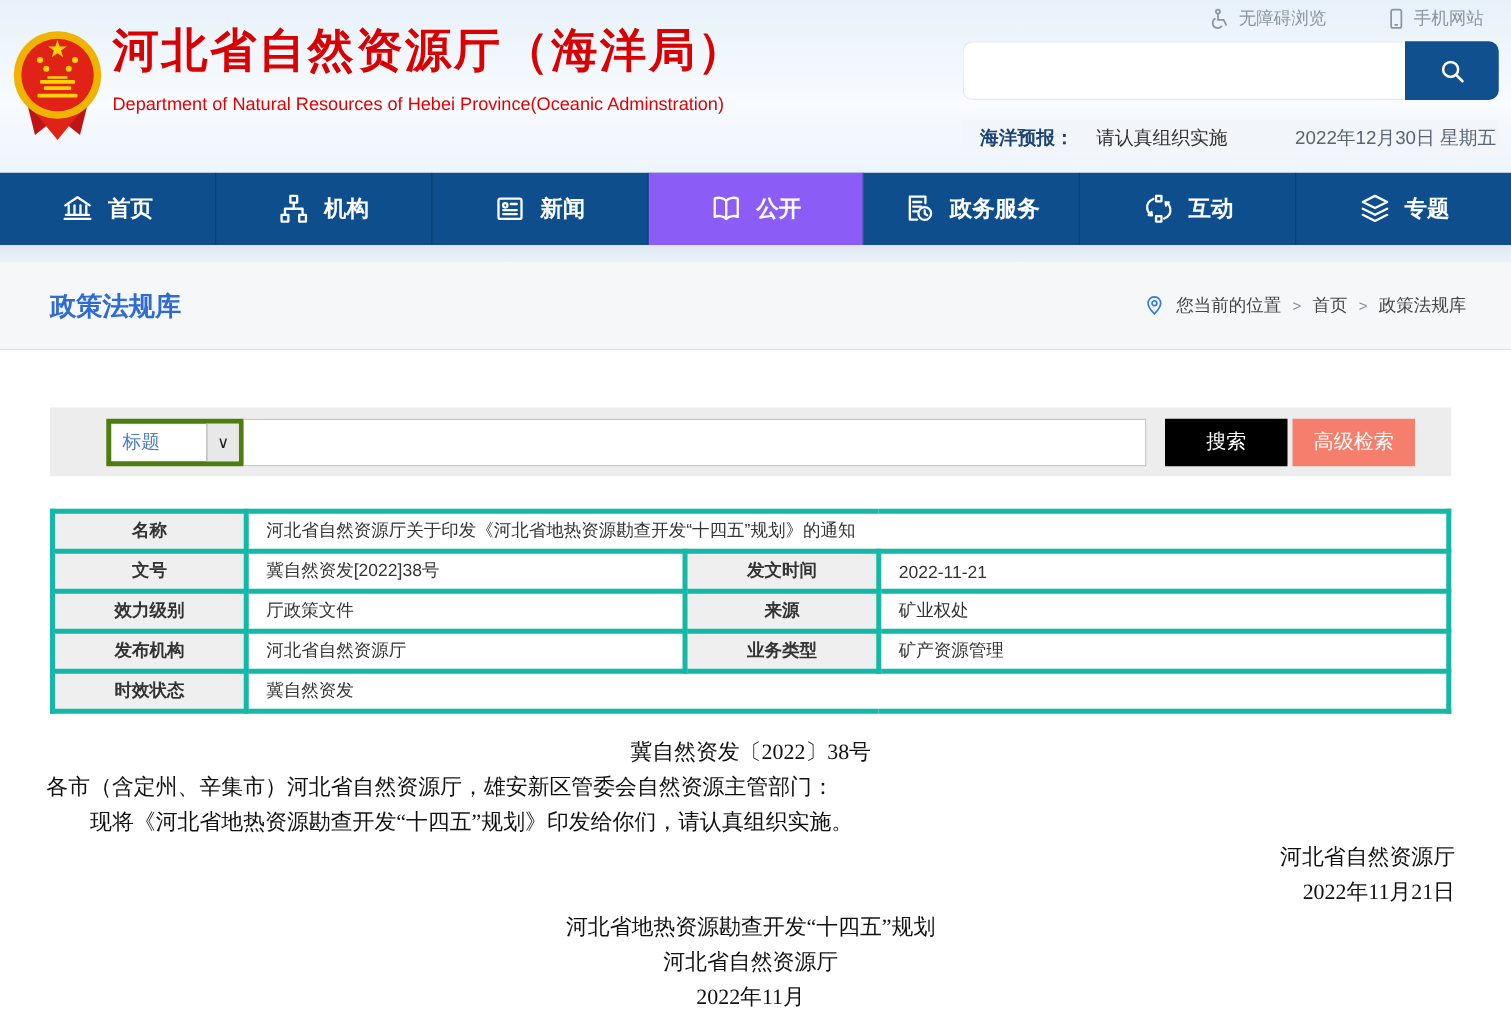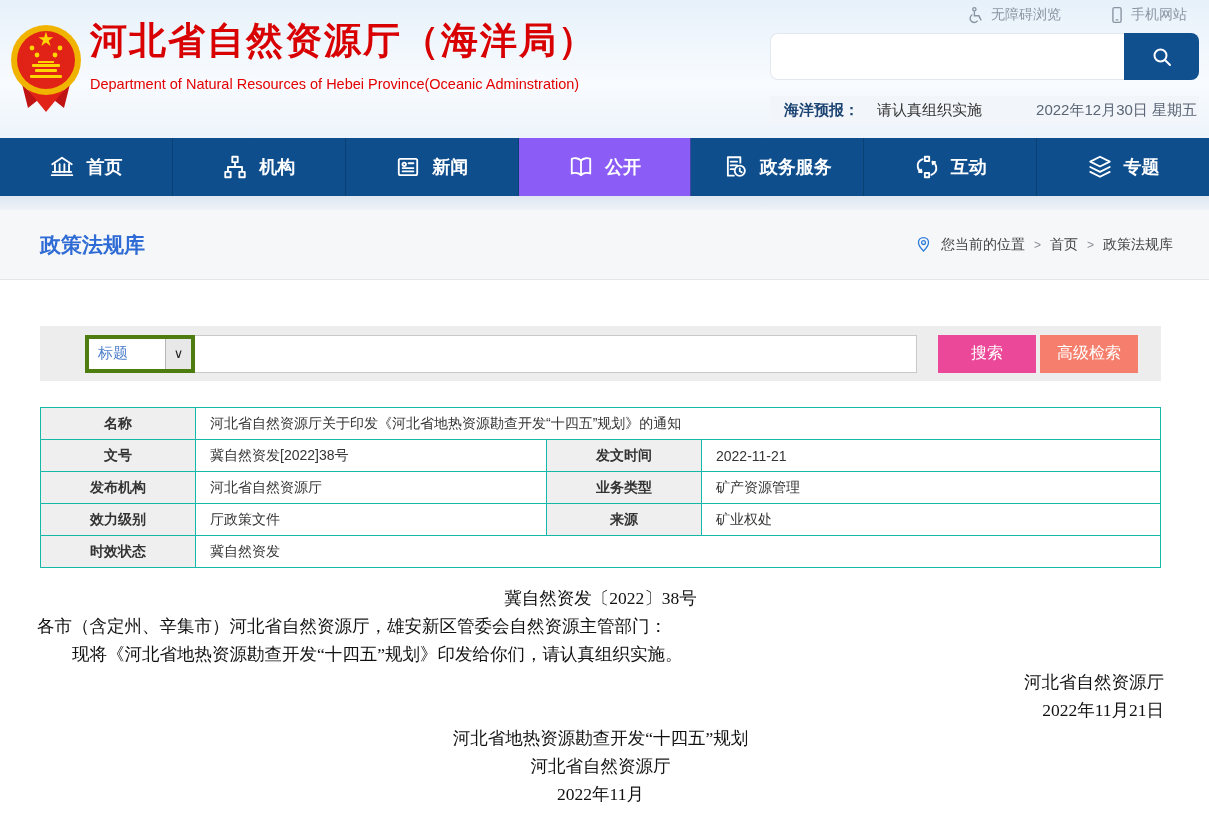--- a/index.html
+++ b/index.html
@@ -37,26 +37,26 @@
   .crumbs .sep { color:#8a8f98; font-size:12px; }
   .crumbs .cl { cursor:pointer; }
 
   
   .searchstrip { margin:46px 48px 0 40px; height:55px; background:#ededee; display:flex; align-items:center; padding-left:45px; }
   .fieldsel { height:38px; background:#fff; border:4px solid #4d7c0f; display:flex; align-items:stretch; width:110px; cursor:pointer; }
   .fieldsel .seltxt { flex:1; display:flex; align-items:center; padding-left:9px; color:#4a7dc9; font-size:15px; }
   .fieldsel .selarrow { width:26px; background:#e8e8e8; border-left:1px solid #b8b8b8; display:flex; align-items:center; justify-content:center; color:#222; font-size:13px; }
   .searchstrip .qinput { width:722px; height:38px; border:1px solid #c9c9c9; border-left:none; background:#fff; padding:0 10px; font-size:15px; outline:none; }
   .btn { height:38px; width:98px; border:none; color:#fff; font-size:16px; cursor:pointer; font-family:inherit; }
-  .btn-search { background:#ec4899; margin-left:21px; }
+  .btn-search { background:#000000; margin-left:15px; }
   .btn-adv { background:#f57f6c; margin-left:4px; }
 
   
   .metatable { width:1121px; margin:26px 0 0 40px; border-collapse:collapse; font-size:14px; color:#333; }
-  .metatable td { border:1px solid #14b8a6; height:32px; }
+  .metatable td { border:4px solid #14b8a6; height:32px; }
   .metatable td.lbl { background:#efefef; font-weight:bold; text-align:center; width:155px; }
   .metatable td.val { background:#fff; padding-left:14px; }
 
   
   .docbody { margin:16px 45px 0 37px; font-family:"Liberation Serif","DejaVu Serif",serif; font-size:17.5px; color:#111; line-height:28px; }
   .t-center { text-align:center; }
   .t-right { text-align:right; }
   .indent2 { text-indent:2em; }
 </style>
 </head>
@@ -223,30 +223,30 @@
     <td class="lbl">名称</td>
     <td class="val" colspan="3">河北省自然资源厅关于印发《河北省地热资源勘查开发“十四五”规划》的通知</td>
   </tr>
   <tr>
     <td class="lbl">文号</td>
     <td class="val">冀自然资发[2022]38号</td>
     <td class="lbl">发文时间</td>
     <td class="val">2022-11-21</td>
   </tr>
   <tr>
+    <td class="lbl">效力级别</td>
+    <td class="val">厅政策文件</td>
+    <td class="lbl">来源</td>
+    <td class="val">矿业权处</td>
+  </tr>
+  <tr>
     <td class="lbl">发布机构</td>
     <td class="val">河北省自然资源厅</td>
     <td class="lbl">业务类型</td>
     <td class="val">矿产资源管理</td>
-  </tr>
-  <tr>
-    <td class="lbl">效力级别</td>
-    <td class="val">厅政策文件</td>
-    <td class="lbl">来源</td>
-    <td class="val">矿业权处</td>
   </tr>
   <tr>
     <td class="lbl">时效状态</td>
     <td class="val" colspan="3">冀自然资发</td>
   </tr>
 </tbody>
   </table>
 
 <div class="docbody">
   <div class="t-center">冀自然资发〔2022〕38号</div>

